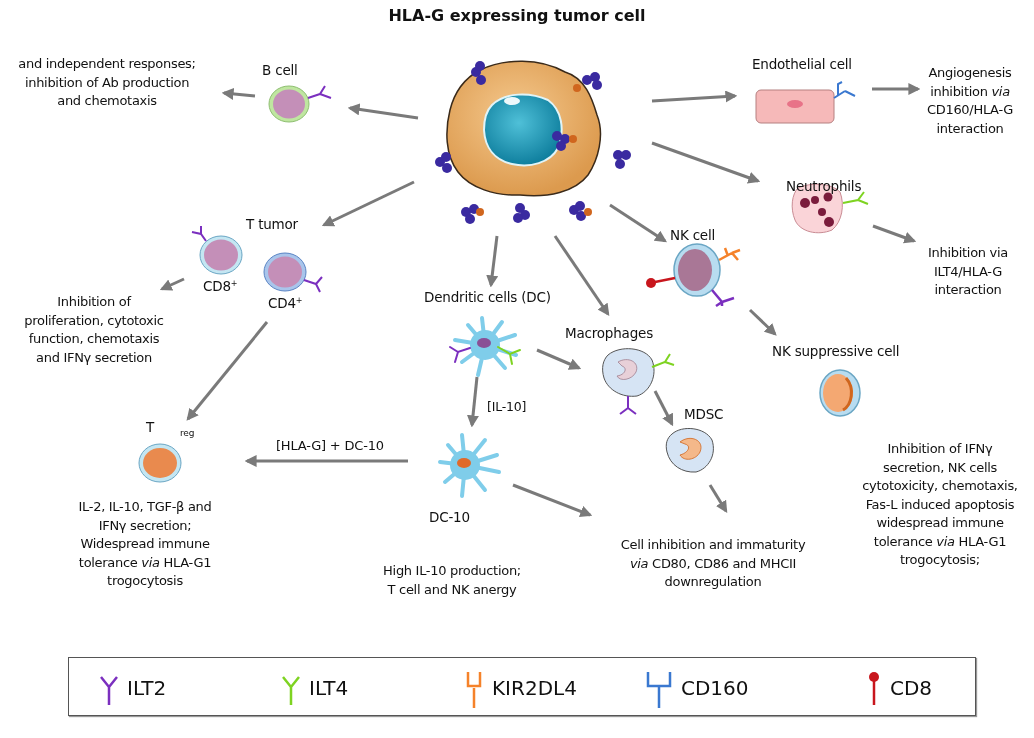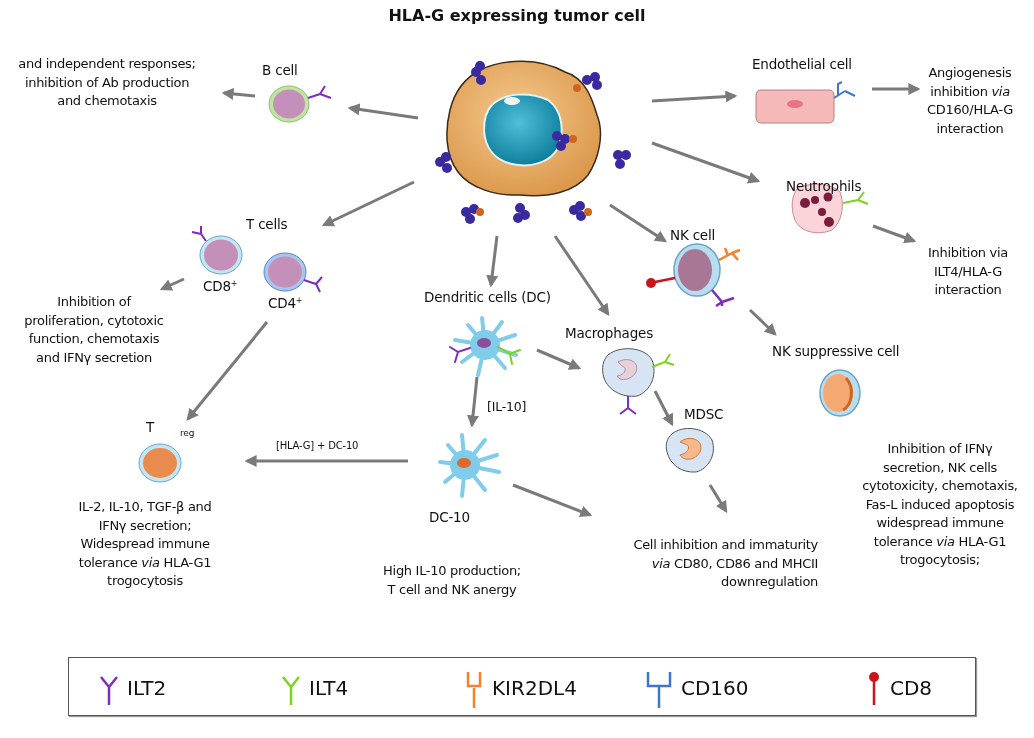--- a/index.html
+++ b/index.html
@@ -203,33 +203,33 @@
     <ellipse cx="160" cy="463" rx="21" ry="19" fill="#c4e6f2" stroke="#6aa6c4" stroke-width="1"></ellipse>
     <ellipse cx="160" cy="463" rx="17" ry="15" fill="#e98a4e"></ellipse>
   </g>
 </svg>
 
 <div class="title">HLA-G expressing tumor cell</div>
 
 <div class="lbl" style="left:262px;top:61px;">B cell</div>
 <div class="lbl" style="left:752px;top:55px;">Endothelial cell</div>
 <div class="lbl" style="left:786px;top:157px;margin-top:20px;">Neutrophils</div>
-<div class="lbl" style="left:246px;top:215px;">T cells</div>
+<div class="lbl" style="left:246px;top:215px;">T tumor</div>
 <div class="lbl" style="left:203px;top:277px;"><span>CD8</span><sup>+</sup></div>
 <div class="lbl" style="left:268px;top:294px;"><span>CD4</span><sup>+</sup></div>
 <div class="lbl" style="left:670px;top:226px;">NK cell</div>
 <div class="lbl" style="left:424px;top:288px;">Dendritic cells (DC)</div>
 <div class="lbl" style="left:565px;top:324px;">Macrophages</div>
 <div class="lbl" style="left:772px;top:342px;">NK suppressive cell</div>
 <div class="lbl" style="left:684px;top:405px;">MDSC</div>
 <div class="lbl" style="left:146px;top:418px;"><span>T</span><sub>reg</sub></div>
 <div class="lbl" style="left:429px;top:508px;">DC-10</div>
 
 <div class="lbl" style="left:487px;top:398px;font-size:12.5px;">[IL-10]</div>
-<div class="lbl" style="left:276px;top:437px;font-size:10px;">[HLA-G] + DC-10</div>
+<div class="lbl" style="left:276px;top:437px;font-size:13px;">[HLA-G] + DC-10</div>
 
 <div class="desc" style="left:12px;top:55px;width:190px;">
     <div>and independent responses;</div>
     <div>inhibition of Ab production</div>
     <div>and chemotaxis</div>
 </div>
 <div class="desc" style="left:920px;top:64px;width:100px;">
   <div>Angiogenesis</div>
   <div><span>inhibition </span><i>via</i></div>
   <div>CD160/HLA-G</div>
@@ -250,21 +250,21 @@
   <div>IL-2, IL-10, TGF-β and</div>
     <div>IFNγ secretion;</div>
     <div>Widespread immune</div>
   <div><span>tolerance </span><i>via</i><span> HLA-G1</span></div>
   <div>trogocytosis</div>
 </div>
 <div class="desc" style="left:372px;top:562px;width:160px;">
   <div>High IL-10 production;</div>
     <div>T cell and NK anergy</div>
 </div>
-<div class="desc" style="left:608px;top:536px;width:210px;text-align:right;">
+<div class="desc" style="left:608px;top:536px;width:210px;">
   <div>Cell inhibition and immaturity</div>
   <div><i>via</i><span> CD80, CD86 and MHCII</span></div>
   <div>downregulation</div>
 </div>
 <div class="desc" style="left:852px;top:440px;width:176px;">
   <div>Inhibition of IFNγ</div>
     <div>secretion, NK cells</div>
     <div>cytotoxicity, chemotaxis,</div>
     <div>Fas-L induced apoptosis</div>
   <div>widespread immune</div>

